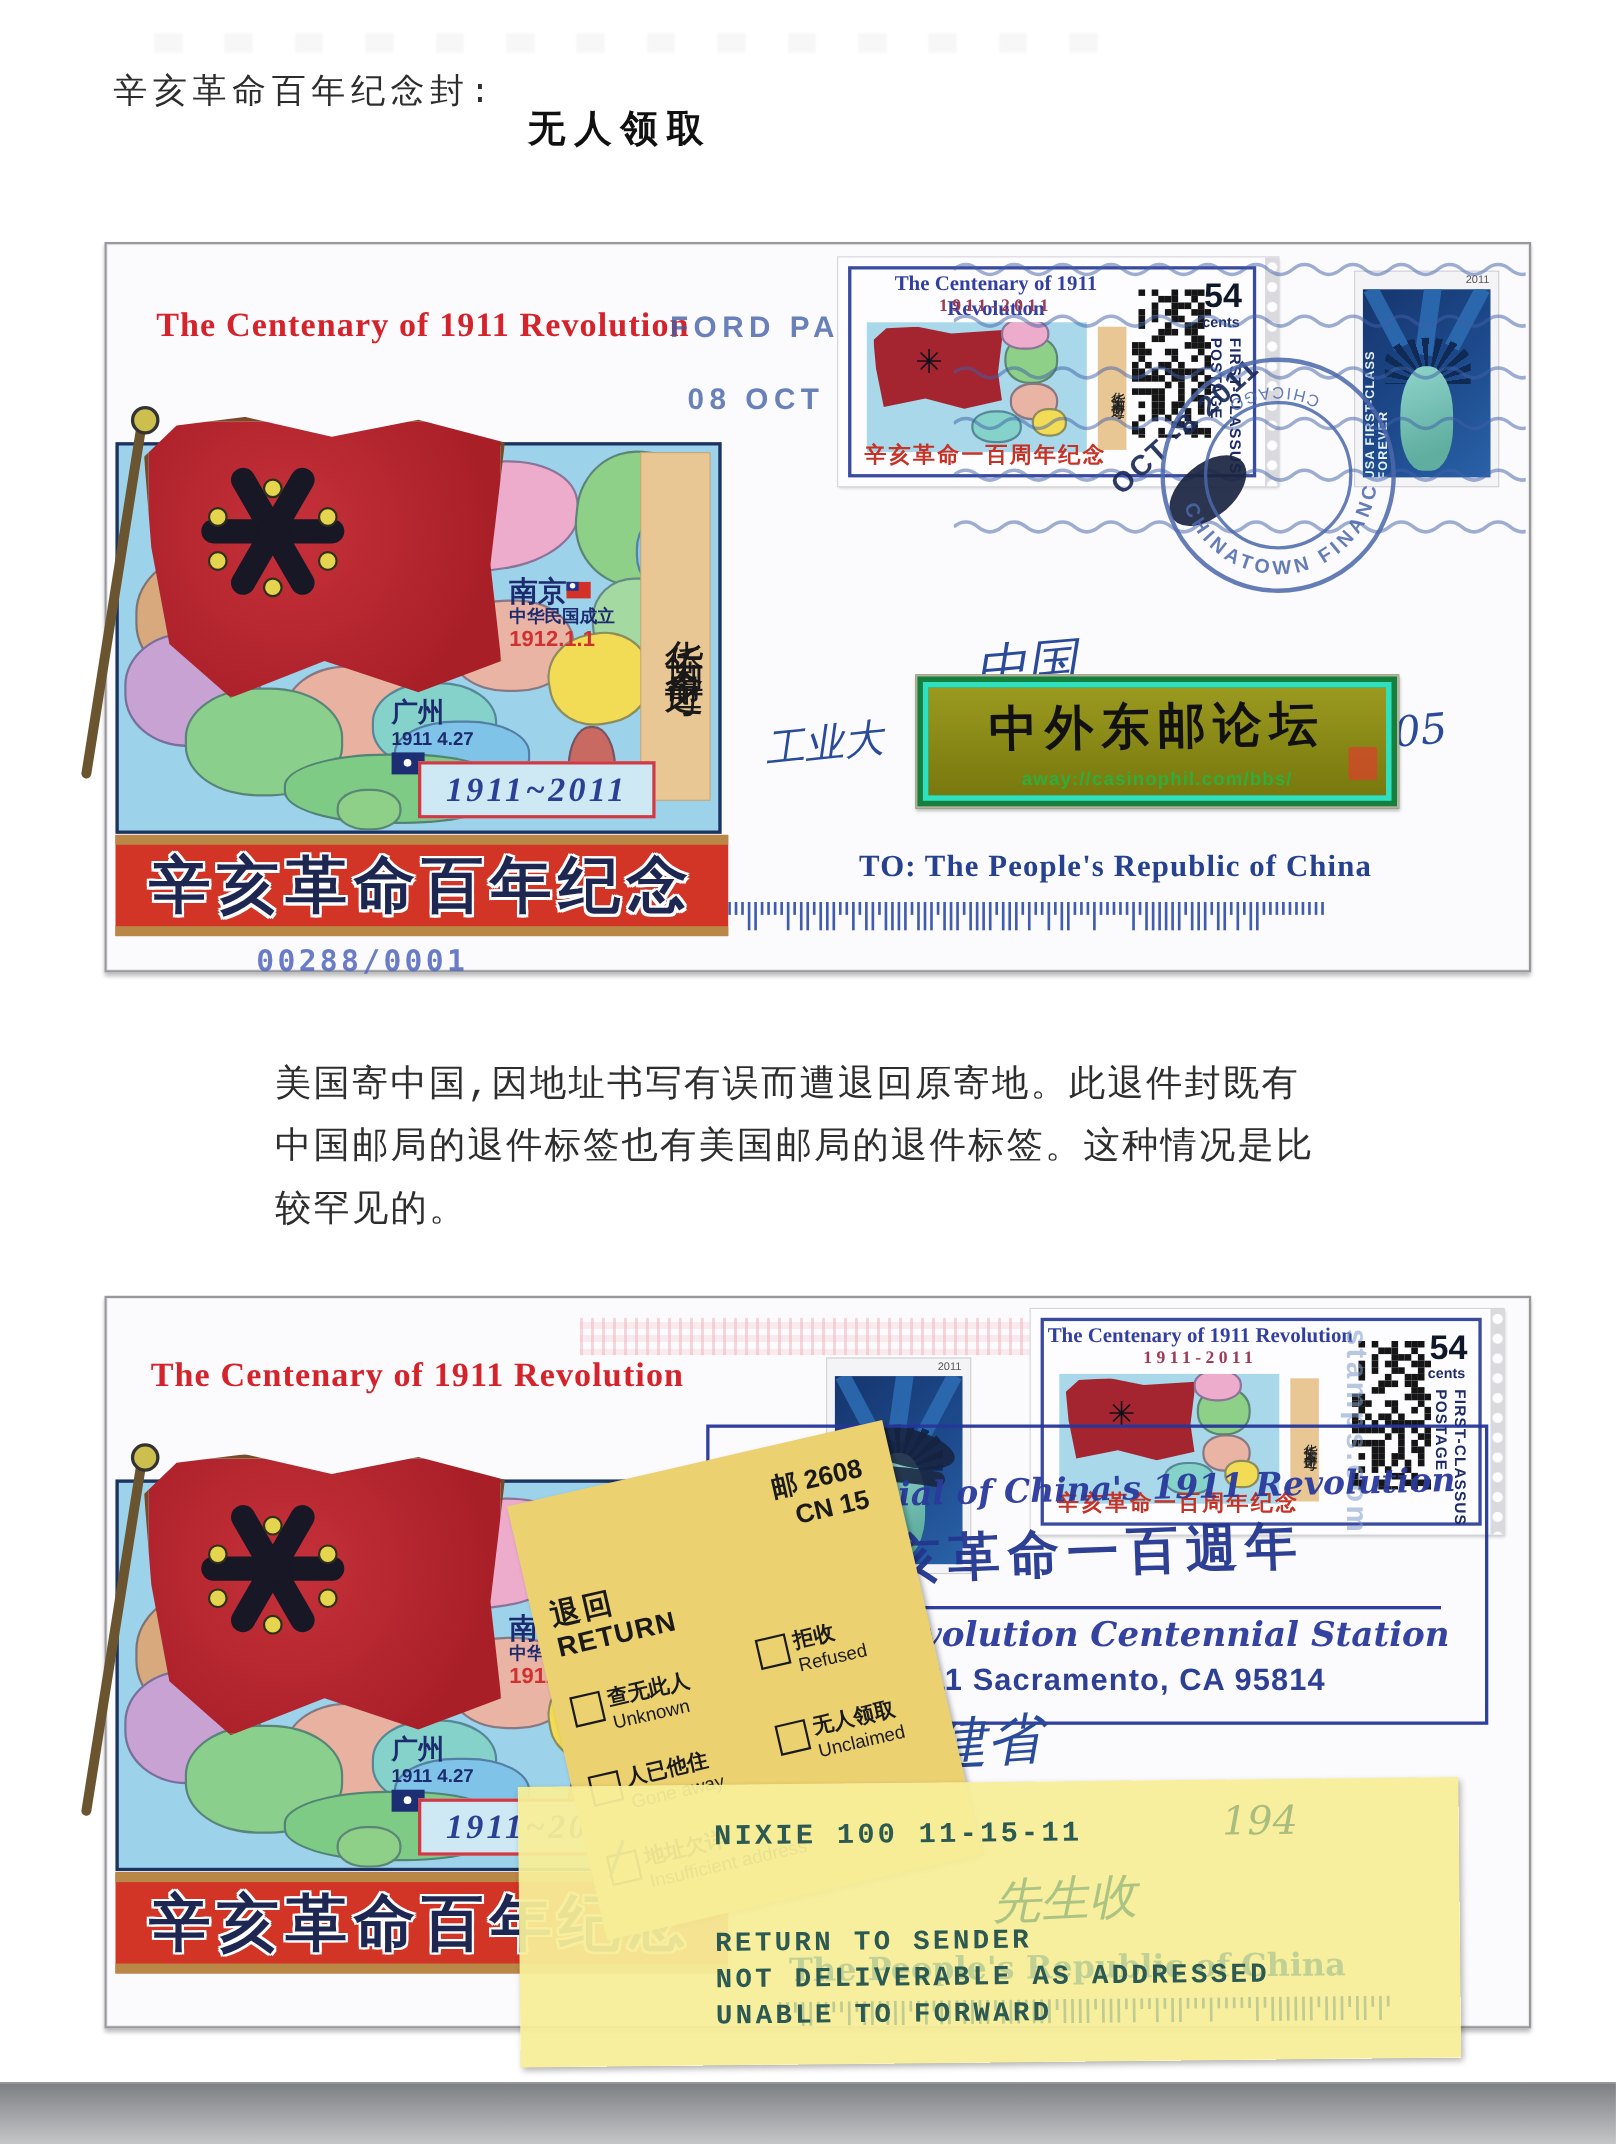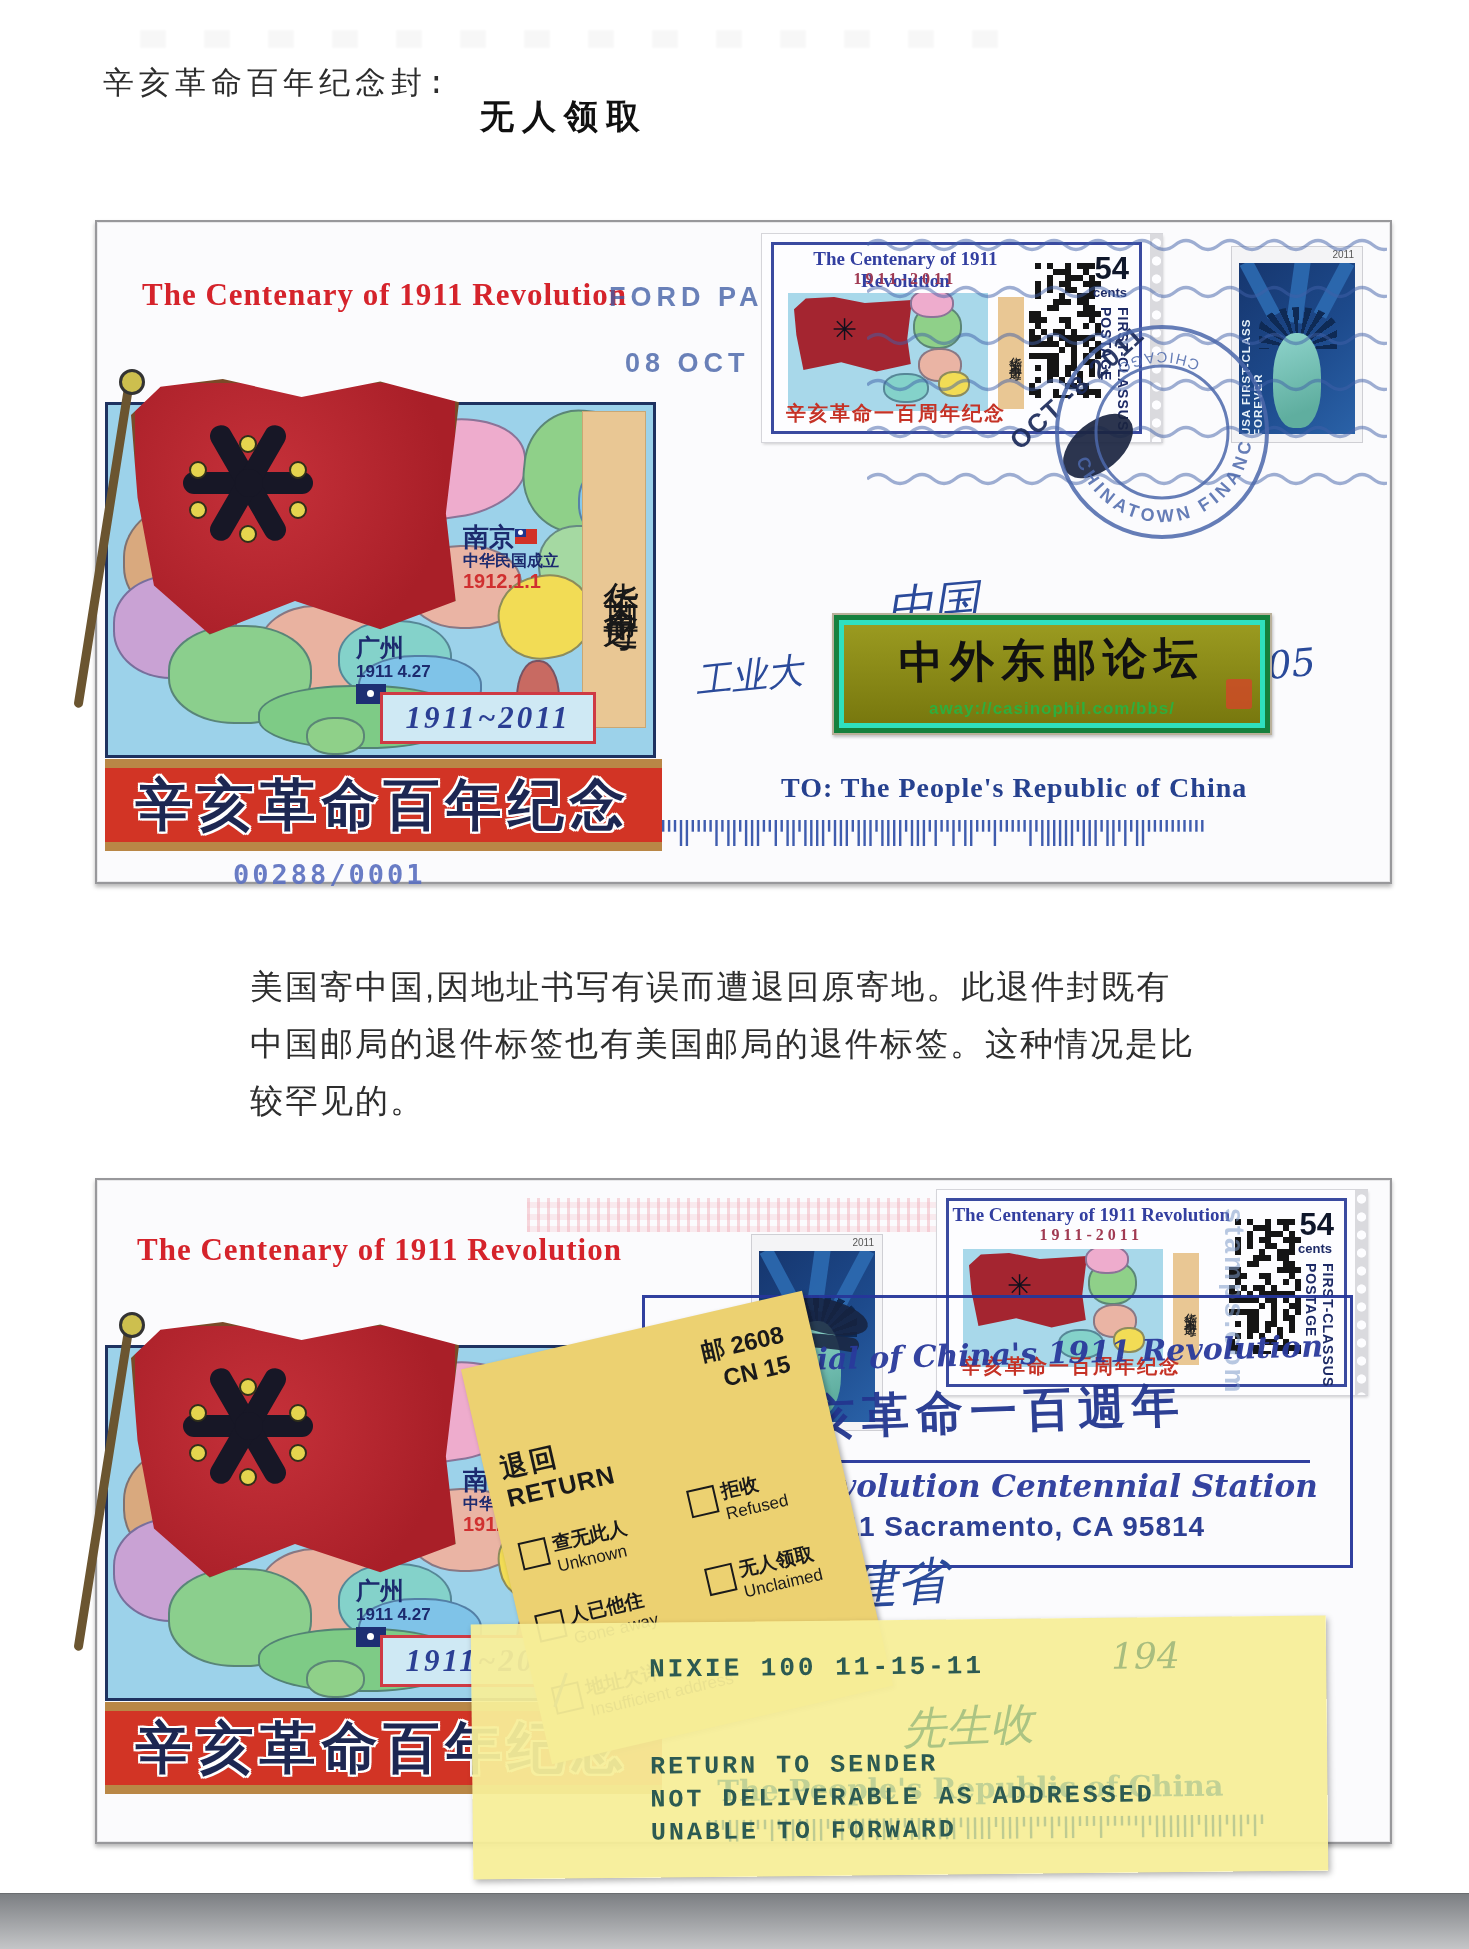--- a/index.html
+++ b/index.html
@@ -5,21 +5,21 @@
   html,body{margin:0;padding:0;background:#fff;}
   .canvas{position:relative;width:1469px;height:1949px;background:#ffffff;overflow:hidden;
           font-family:"Liberation Sans",sans-serif;}
   .t{position:absolute;white-space:nowrap;}
   .serif{font-family:Liberation Mono, monospace;}
   .cjk-v{writing-mode:vertical-rl;}
   .env{position:absolute;background:#fbfbfd;border:2px solid #98989b;
        box-shadow:0 3px 4px rgba(0,0,0,.28), inset 0 0 0 1px #e8e8ea;}
   .ghost-top{position:absolute;left:140px;top:30px;width:860px;height:18px;opacity:.45;filter:blur(1px);
        background:repeating-linear-gradient(90deg,rgba(0,0,0,.07) 0 26px,transparent 26px 64px);}
-  .para{position:absolute;left:250px;top:958px;width:980px;font-family:Liberation Sans, sans-serif;
+  .para{position:absolute;left:250px;top:958px;width:980px;font-family:Liberation Mono, monospace;
        font-size:33px;line-height:57px;letter-spacing:2px;color:#2e2e2e;white-space:pre-line;}
   .envtitle{position:absolute;font-family:"Liberation Serif",serif;font-weight:bold;font-size:31px;color:#d5232b;letter-spacing:1px;}
   .cancel{position:absolute;color:rgba(64,94,164,.78);font-weight:bold;font-size:27px;letter-spacing:5px;}
   
   .cachet{position:absolute;width:565px;height:505px;}
   .mapframe{position:absolute;left:0;top:15px;width:545px;height:350px;background:#9cd2ea;
        border:3px solid #1e3260;overflow:hidden;}
   .prov{position:absolute;border:2px solid rgba(40,60,100,.5);border-radius:46%;}
   .flag{position:absolute;left:18px;top:-10px;width:330px;height:260px;}
   .pole{position:absolute;left:2px;top:4px;width:9px;height:330px;background:#6b5530;border-radius:5px;transform:rotate(9deg);transform-origin:top left;}

